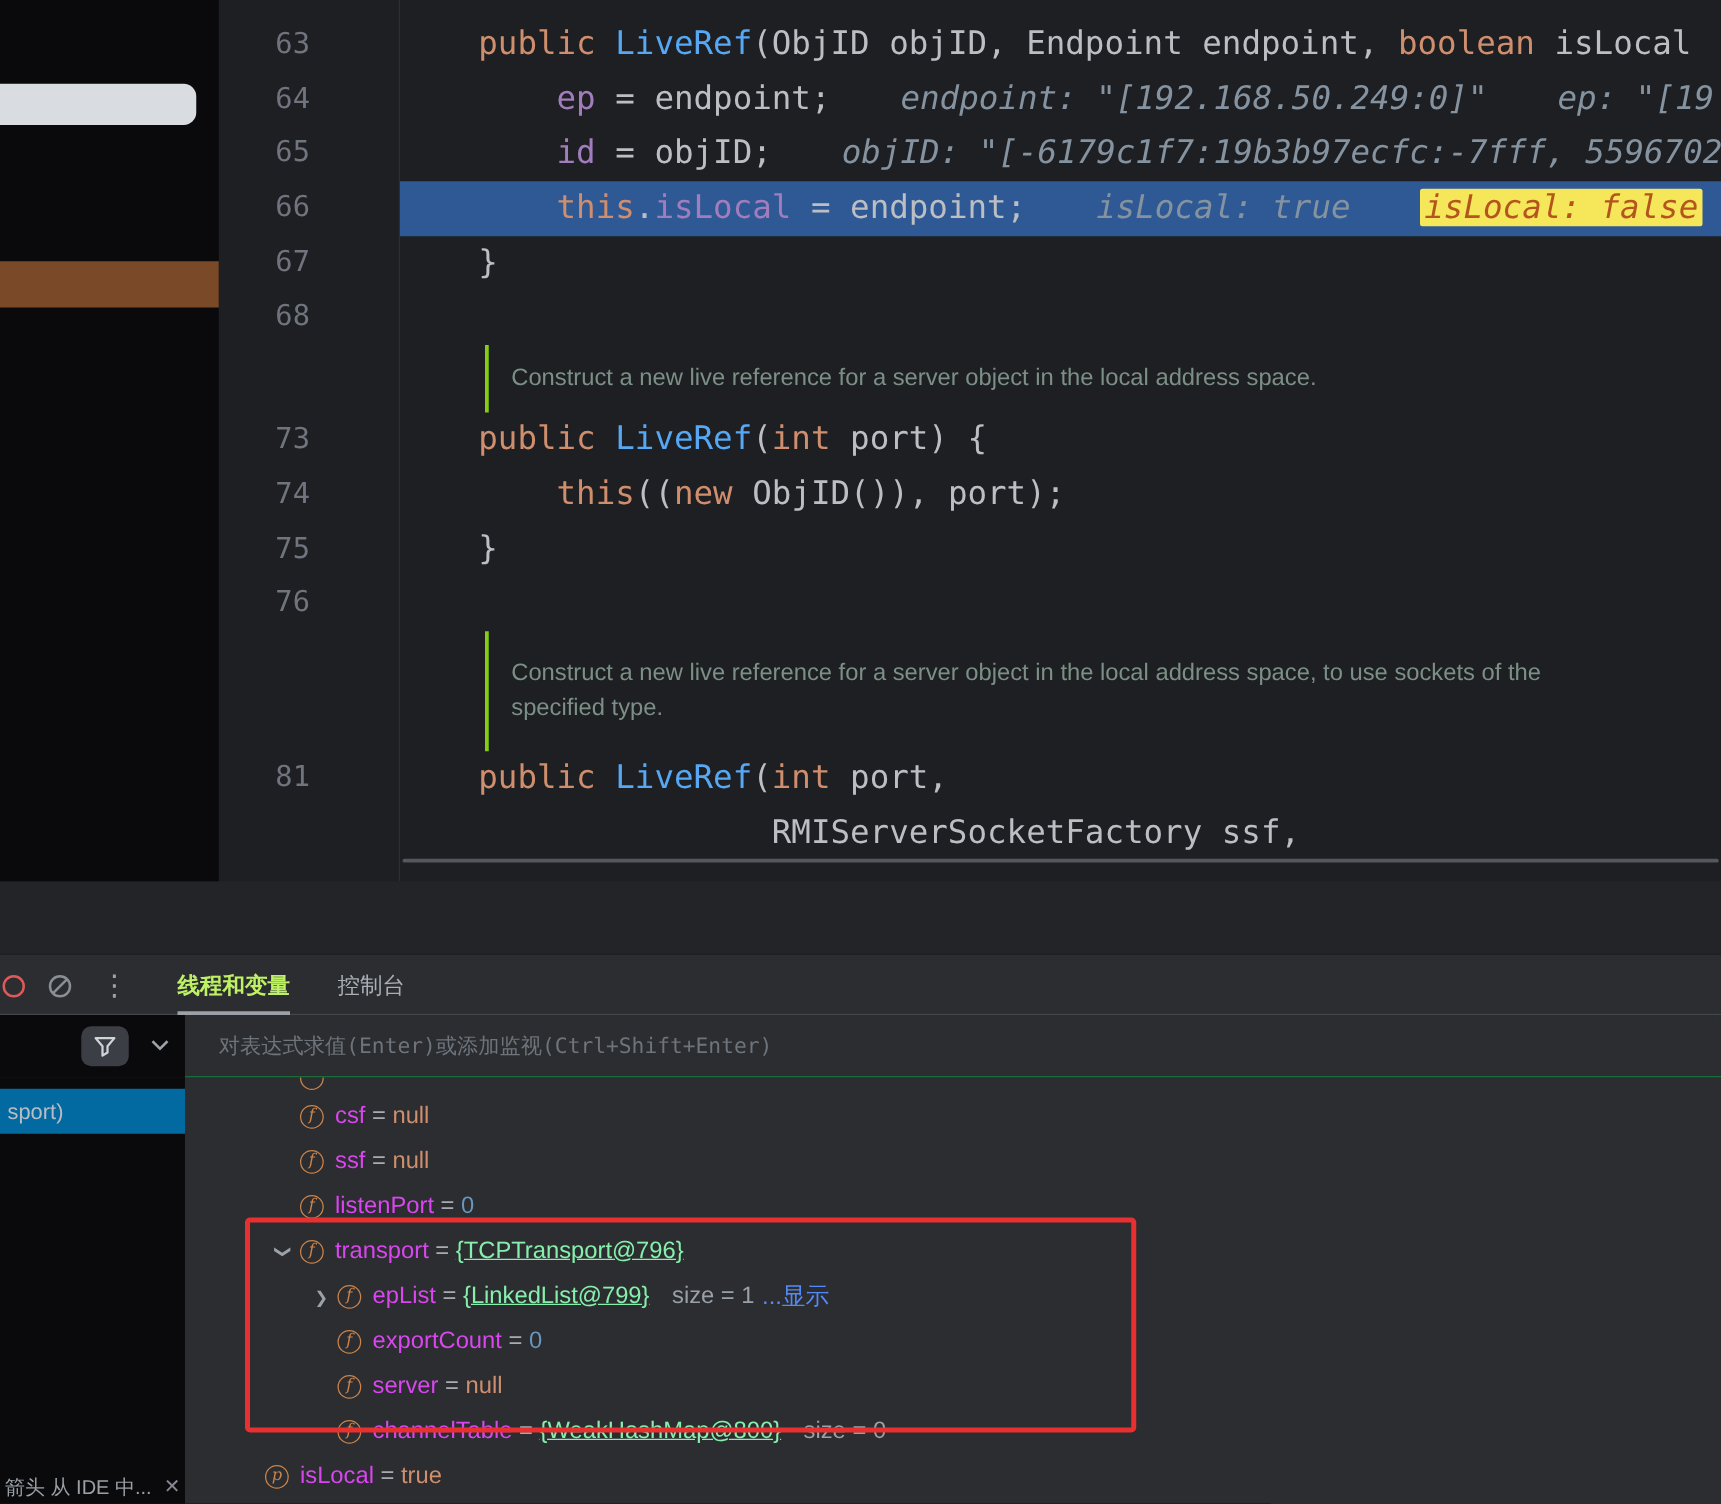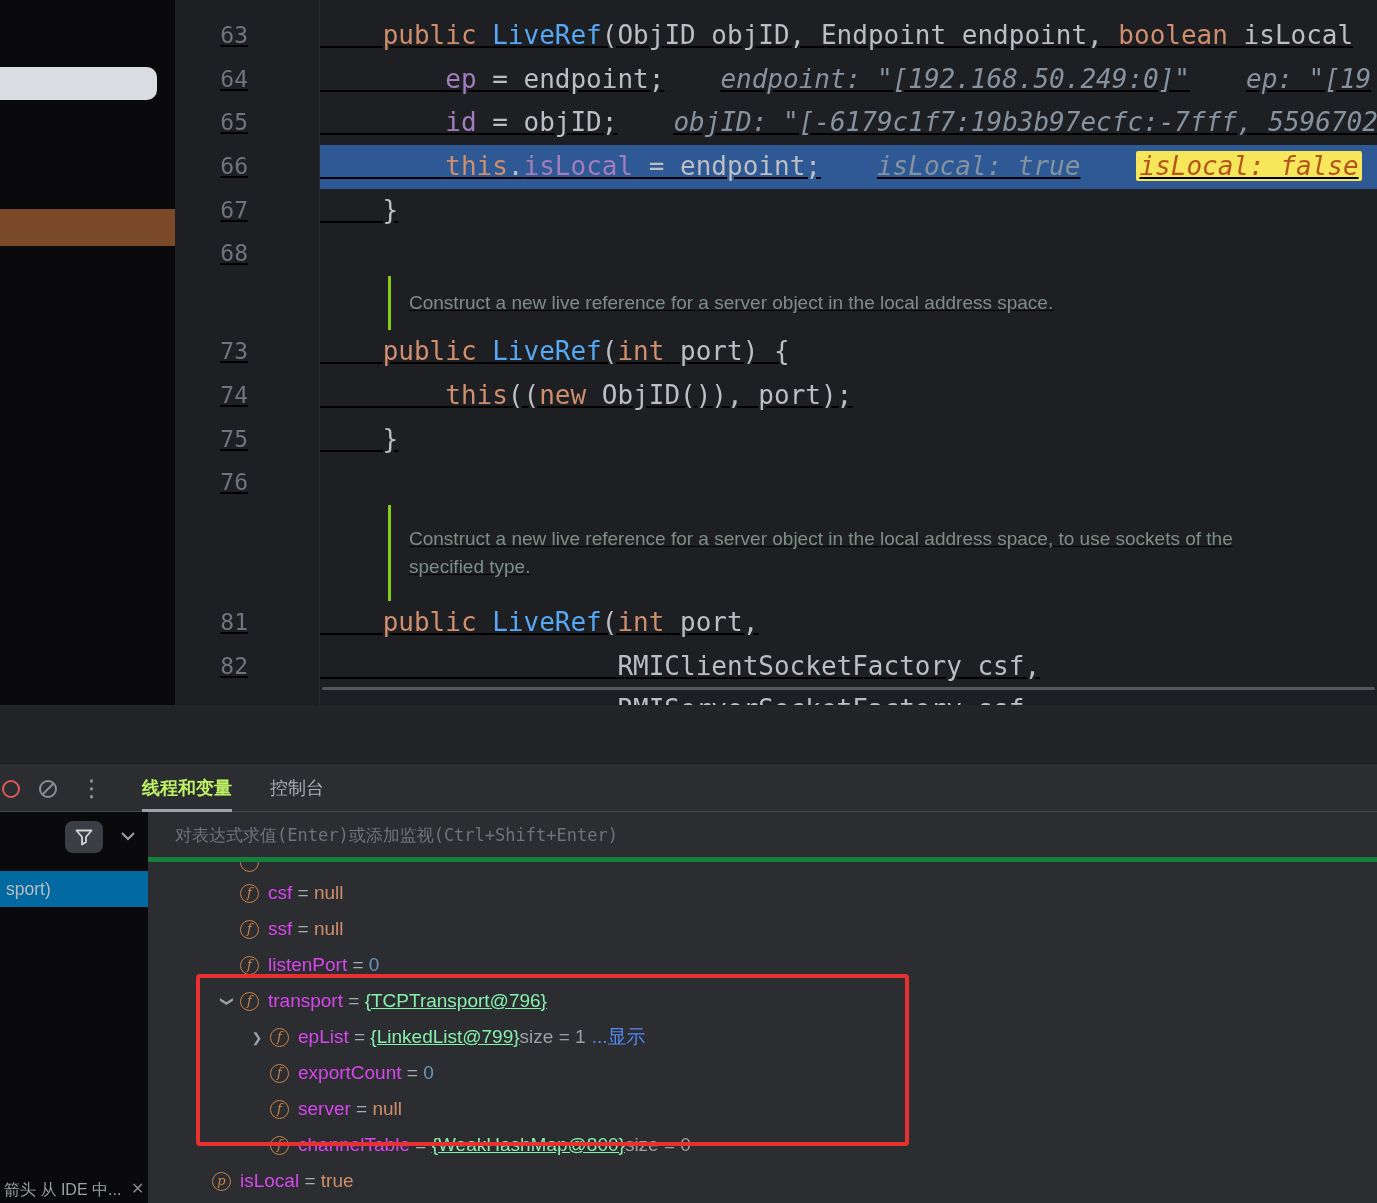--- a/index.html
+++ b/index.html
@@ -4,21 +4,21 @@
 <style>
   * { margin:0; padding:0; box-sizing:border-box; }
   html,body { background:#111; }
   .screen {
     position:relative; width:1377px; height:1203px; overflow:hidden;
     background:#1E1F22; font-family:"Liberation Sans", sans-serif;
   }
 
   
   .editor { position:absolute; left:0; top:0; width:1377px; height:705px; background:#1E1F22; }
-  .code-rows { position:absolute; left:175px; top:0; right:0; bottom:0; overflow:hidden; padding-top:14px;text-decoration:underline; }
+  .code-rows { position:absolute; left:175px; top:0; right:0; bottom:0; overflow:hidden; padding-top:14px; }
   .gutter-sep { position:absolute; left:144px; top:0; bottom:0; width:1px; background:#2C2E33; z-index:5; }
   .erow { display:flex; height:43.7px; line-height:43.7px; font-family:"DejaVu Sans Mono", monospace; font-size:26px; color:#BCBEC4; }
   .lnum { flex:none; width:145px; padding-right:72px; text-align:right; font-size:23px; color:#6F747E; }
   .lbody { flex:1; white-space:pre; overflow:hidden; }
   .erow.exec .lbody { background:#2E5994; }
   .tk-kw { color:#CF8E6D; }
   .tk-fn { color:#56A8F5; }
   .tk-fld { color:#A27DBE; }
   .tk-pl { color:#BCBEC4;margin-top:15px; }
   .hint { font-style:italic; color:#8593A1; margin-left:56px; }
@@ -47,21 +47,21 @@
   .dtabs { position:absolute; left:142px; top:0; height:48px; display:flex; gap:38px; }
   .dtab { position:relative; display:flex; align-items:center; height:100%; font-size:18px; color:#A9AEB5; cursor:default; }
   .dtab.active { color:#bef264;font-weight:bold; }
   .dtab.active::after { content:""; position:absolute; left:0; right:0; bottom:0; height:3px; background:#9CA1A8; }
 
   
   .evalbar { position:absolute; left:0; top:812px; width:1377px; height:50px; }
   .eval-left { position:absolute; left:0; top:0; width:148px; height:50px; background:#0A0A0C; }
   .filter-btn { position:absolute; left:65px; top:9px; width:38px; height:32px; background:#3B3E44; border-radius:8px; display:flex; align-items:center; justify-content:center; }
   .eval-chev { position:absolute; left:120px; top:19px; }
-  .eval-right { position:absolute; left:148px; right:0; top:0; height:50px; background:#2B2D30; border-bottom:5px solid #15803d; }
+  .eval-right { position:absolute; left:148px; right:0; top:0; height:50px; background:#2B2D30; border-bottom:1px solid #15803d; }
   .eval-input { position:absolute; inset:0; background:transparent; border:none; outline:none; color:#BCBEC4; font-family:"DejaVu Sans Mono", monospace; font-size:17px; padding-left:27px; }
   .eval-input::placeholder { color:#6E747B; }
 
   
   .frames { position:absolute; left:0; top:862px; width:148px; height:341px; background:#0A0A0C; z-index:5; }
   .frame-sel { position:absolute; left:0; top:9px; right:0; height:36px; background:#0369a1; line-height:36px; padding-left:6px; font-size:17.5px; color:#B9BDC3; white-space:nowrap; overflow:hidden; }
   .notif { position:absolute; left:4px; top:318px; width:124px; font-size:16px; color:#9BA0A7; white-space:nowrap; overflow:hidden; }
   .notif-x { position:absolute; left:131px; top:317px; font-size:16px; color:#85898F; }
 
   
@@ -69,21 +69,21 @@
   .vrow { height:36px; display:flex; align-items:center; white-space:pre; font-size:19px; color:#BCBEC4; }
   .chev { flex:none; width:26px; color:#9DA2A8; font-size:13px; text-align:center; }
   .chev.open { transform:rotate(90deg); }
   .vicon { flex:none; width:19px; height:19px; border:1.5px solid #C9834C; border-radius:50%; color:#C9834C;
            font-family:"DejaVu Serif", serif; font-style:italic; font-size:13px; line-height:16px; text-align:center; margin-right:9px; }
   .vname { color:#d946ef; }
   .vsep { color:#A7ACB2; }
   .vval.kw { color:#CF8E6D; }
   .vval.num { color:#6897BB; }
   .vval.ref { color:#86efac;text-decoration:underline; }
-  .vextra { color:#9AA0A8; }
+  .vextra { color:#9AA0A8; margin-left:18px; }
   .vlink { color:#548AF7; margin-left:6px; }
   .vicon-partial { position:absolute; left:92px; top:-9px; width:19px; height:19px; border:1.5px solid #C9834C; border-radius:50%; }
 
   
   .red-rect { position:absolute; left:196px; top:974px; width:713px; height:172px; border:4px solid #E93030; border-radius:4px; z-index:40; pointer-events:none; }
 </style>
 </head>
 <body>
 
 <div class="screen">
@@ -140,24 +140,20 @@
         <div class="erow doc" style="height: 96px;">
           <span class="lnum"></span>
           <span class="lbody">
             <div>Construct a new live reference for a server object in the local address space, to use sockets of the</div>
             <div>specified type.</div>
           </span>
         </div>
         <div class="erow">
           <span class="lnum">81</span>
           <span class="lbody"><span class="tk-pl">    </span><span class="tk-kw">public</span><span class="tk-pl"> </span><span class="tk-fn">LiveRef</span><span class="tk-pl">(</span><span class="tk-kw">int</span><span class="tk-pl"> port,</span></span>
-        </div>
-        <div class="erow">
-          <span class="lnum">82</span>
-          <span class="lbody"><span class="tk-pl">                   RMIClientSocketFactory csf,</span></span>
         </div>
         <div class="erow">
           <span class="lnum"></span>
           <span class="lbody"><span class="tk-pl">                   RMIServerSocketFactory ssf,</span></span>
         </div>
       </div>
     <div class="hthumb"></div>
     <div class="left-panel">
       <div class="lp-light"></div>
       <div class="lp-orange"></div>

